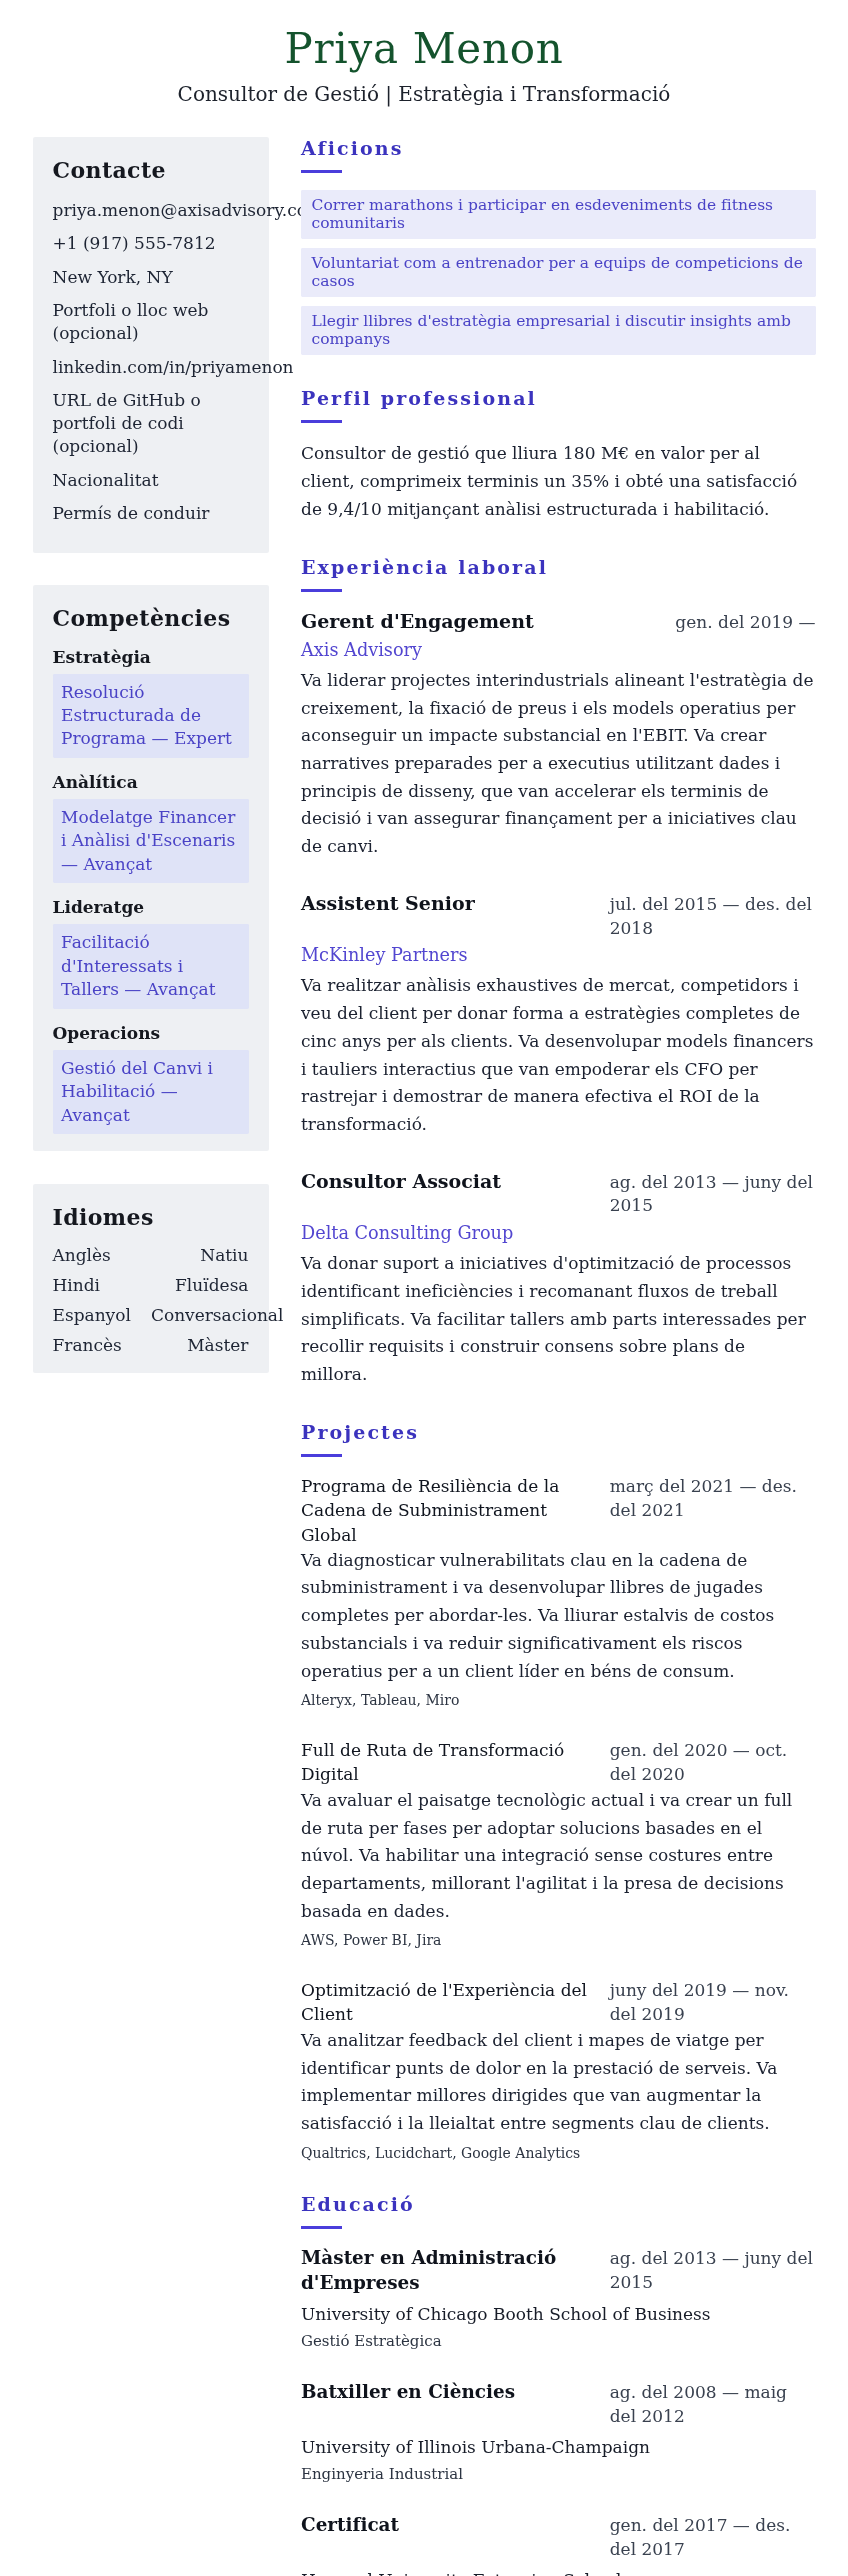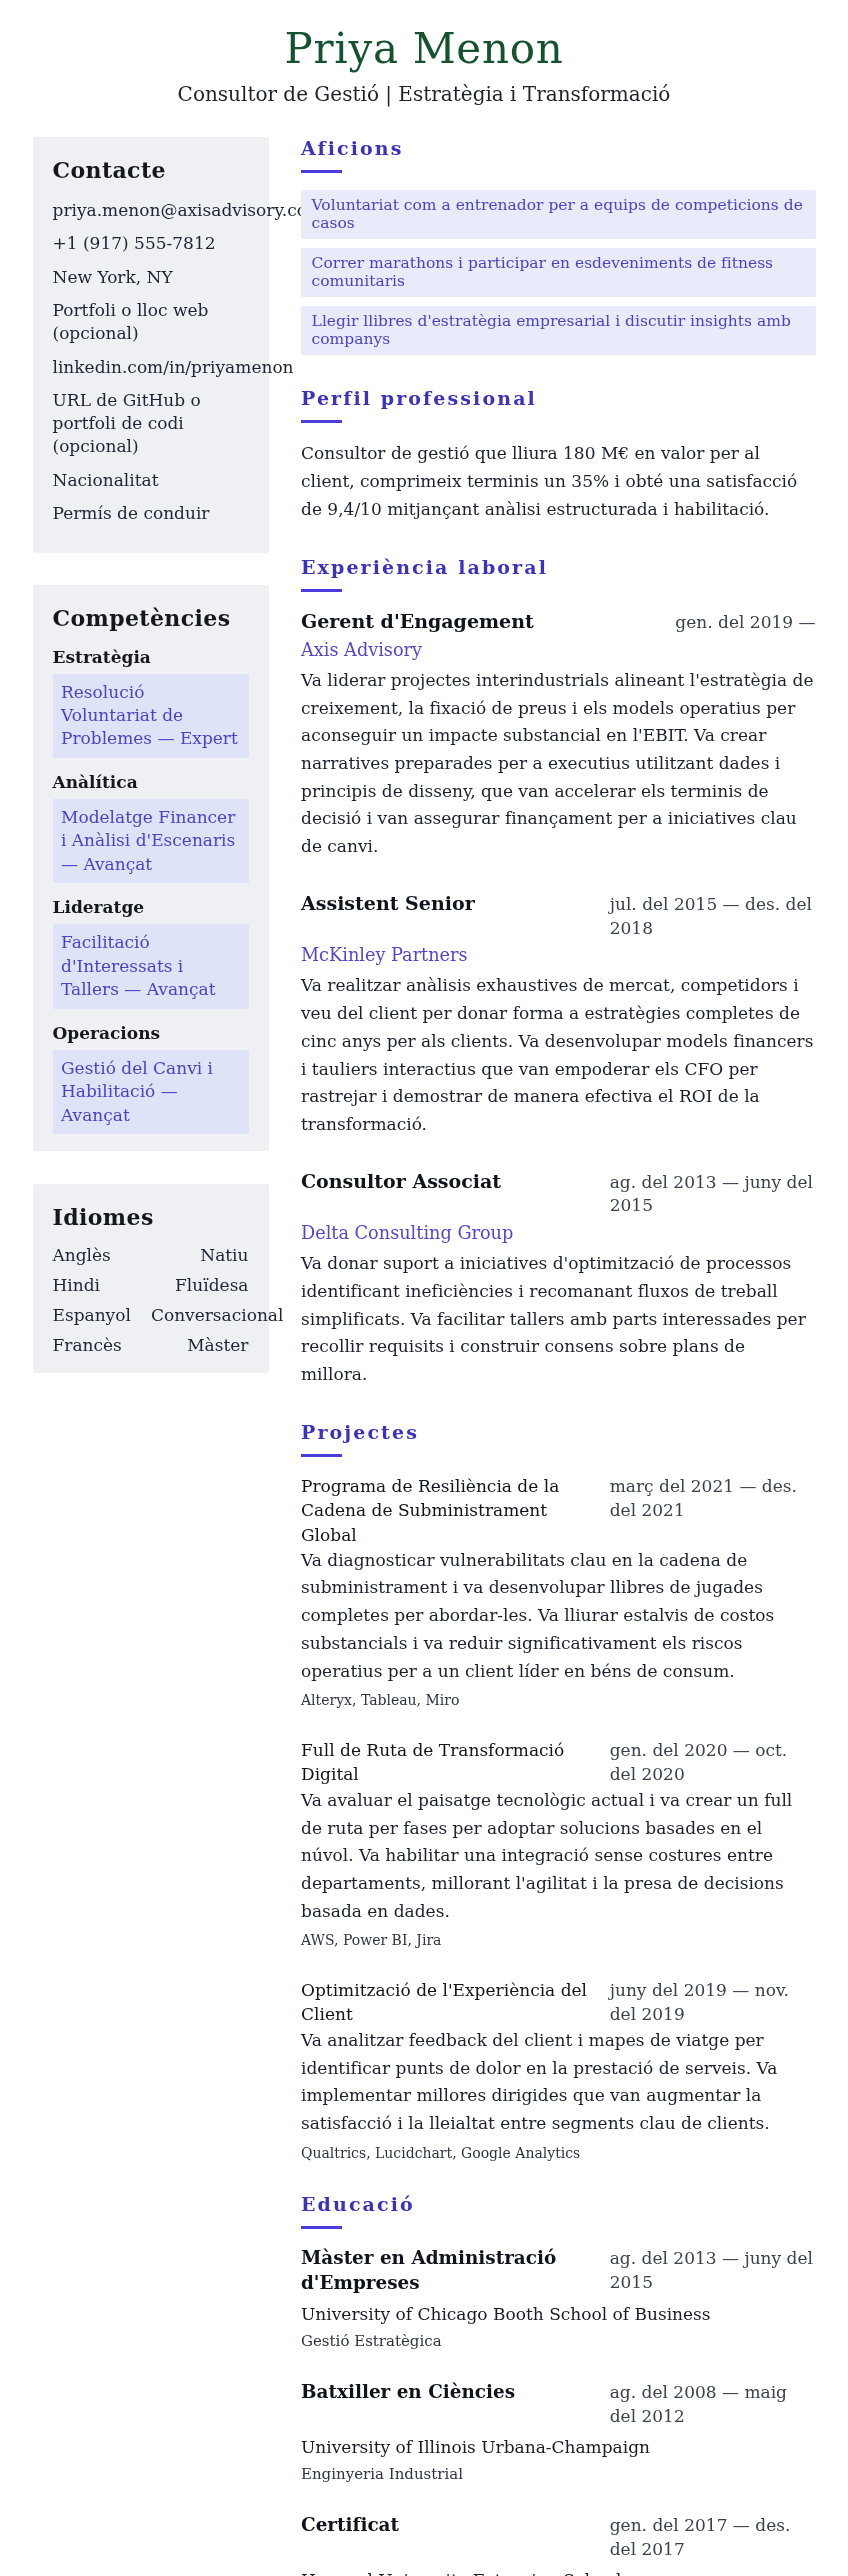--- a/index.html
+++ b/index.html
@@ -73,21 +73,21 @@
       <div class="citem">Portfoli o lloc web (opcional)</div>
       <div class="citem">linkedin.com/in/priyamenon</div>
       <div class="citem">URL de GitHub o portfoli de codi (opcional)</div>
       <div class="citem">Nacionalitat</div>
       <div class="citem">Permís de conduir</div>
     </div>
 
     <div class="sbox">
       <h3>Competències</h3>
       <div class="scat">Estratègia</div>
-      <div class="spill">Resolució Voluntariat de Problemes — Expert</div>
+      <div class="spill">Resolució Estructurada de Programa — Expert</div>
       <div class="scat">Anàlítica</div>
       <div class="spill">Modelatge Financer i Anàlisi d'Escenaris — Avançat</div>
       <div class="scat">Lideratge</div>
       <div class="spill">Facilitació d'Interessats i Tallers — Avançat</div>
       <div class="scat">Operacions</div>
       <div class="spill">Gestió del Canvi i Habilitació — Avançat</div>
     </div>
 
     <div class="sbox">
       <h3>Idiomes</h3>
@@ -110,24 +110,24 @@
     </div>
 
   </aside>
 
   <main>
 
     <section>
       <div class="stitle">Aficions</div>
       <div class="sbar"></div>
       <div class="pill-row">
+        <div class="pill">Correr marathons i participar en esdeveniments de fitness comunitaris</div>
+      </div>
+      <div class="pill-row">
         <div class="pill">Voluntariat com a entrenador per a equips de competicions de casos</div>
-      </div>
-      <div class="pill-row">
-        <div class="pill">Correr marathons i participar en esdeveniments de fitness comunitaris</div>
       </div>
       <div class="pill-row">
         <div class="pill">Llegir llibres d'estratègia empresarial i discutir insights amb companys</div>
       </div>
     </section>
 
     <section>
       <div class="stitle">Perfil professional</div>
       <div class="sbar"></div>
       <p class="profile-text">Consultor de gestió que lliura 180 M€ en valor per al client, comprimeix terminis un 35% i obté una satisfacció de 9,4/10 mitjançant anàlisi estructurada i habilitació.</p>

